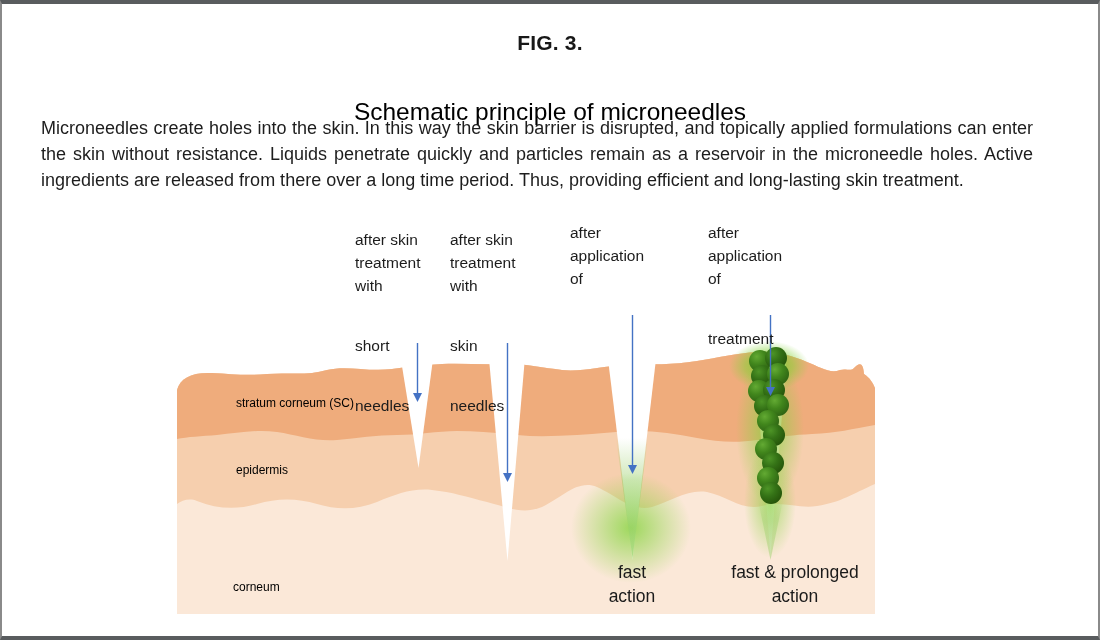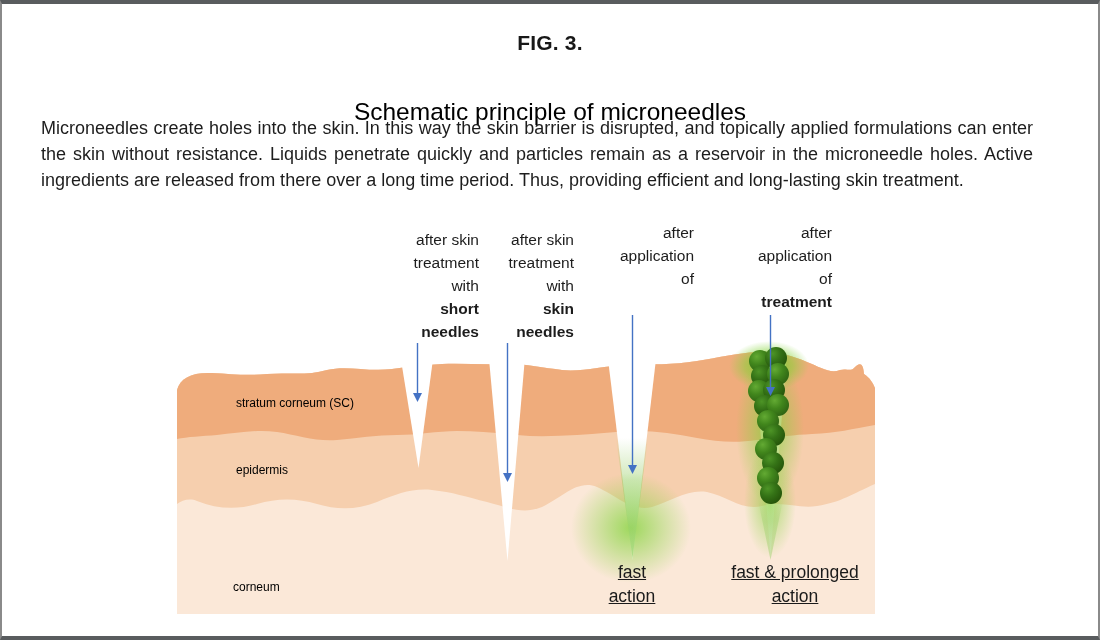--- a/index.html
+++ b/index.html
@@ -18,33 +18,33 @@
     position:absolute;left:0;top:53px;width:100%;text-align:center;
     font-size:24.5px;font-weight:400;color:#000000;margin-top:41px;
   }
   .description{
     position:absolute;left:39px;top:111px;width:992px;
     font-size:18px;line-height:26px;color:#1d1d1d;text-align:justify;
   }
   .diagram{position:absolute;left:0;top:0;width:1100px;height:640px;}
   .diagram svg{position:absolute;left:0;top:0;}
   .collabel{
-    position:absolute;width:124px;text-align:right;
+    position:absolute;width:124px;text-align:left;
     font-size:15.5px;line-height:23px;color:#1c1c1c;z-index:3;
   }
   .collabel span{display:block;}
-  .collabel span.b{font-weight:700;}
+  .collabel span.b{font-weight:400;margin-top:37px;}
   .layerlabel{
     position:absolute;font-size:12px;color:#000000;z-index:3;white-space:nowrap;margin-left:37px;
   }
   .actionlabel{
     position:absolute;text-align:center;font-size:17.5px;line-height:24px;
     color:#1a1a1a;z-index:3;
   }
-  .actionlabel span{display:block;text-decoration:underline;}
+  .actionlabel span{display:block;}
 </style>
 </head>
 <body>
 
 <div class="frame">
 
   <div class="fig-label">FIG. 3.</div>
   <div class="fig-title">Schematic principle of microneedles</div>
   <div class="description">Microneedles create holes into the skin. In this way the skin barrier is disrupted, and topically applied formulations can enter the skin without resistance. Liquids penetrate quickly and particles remain as a reservoir in the microneedle holes. Active ingredients are released from there over a long time period. Thus, providing efficient and long-lasting skin treatment.</div>
 

